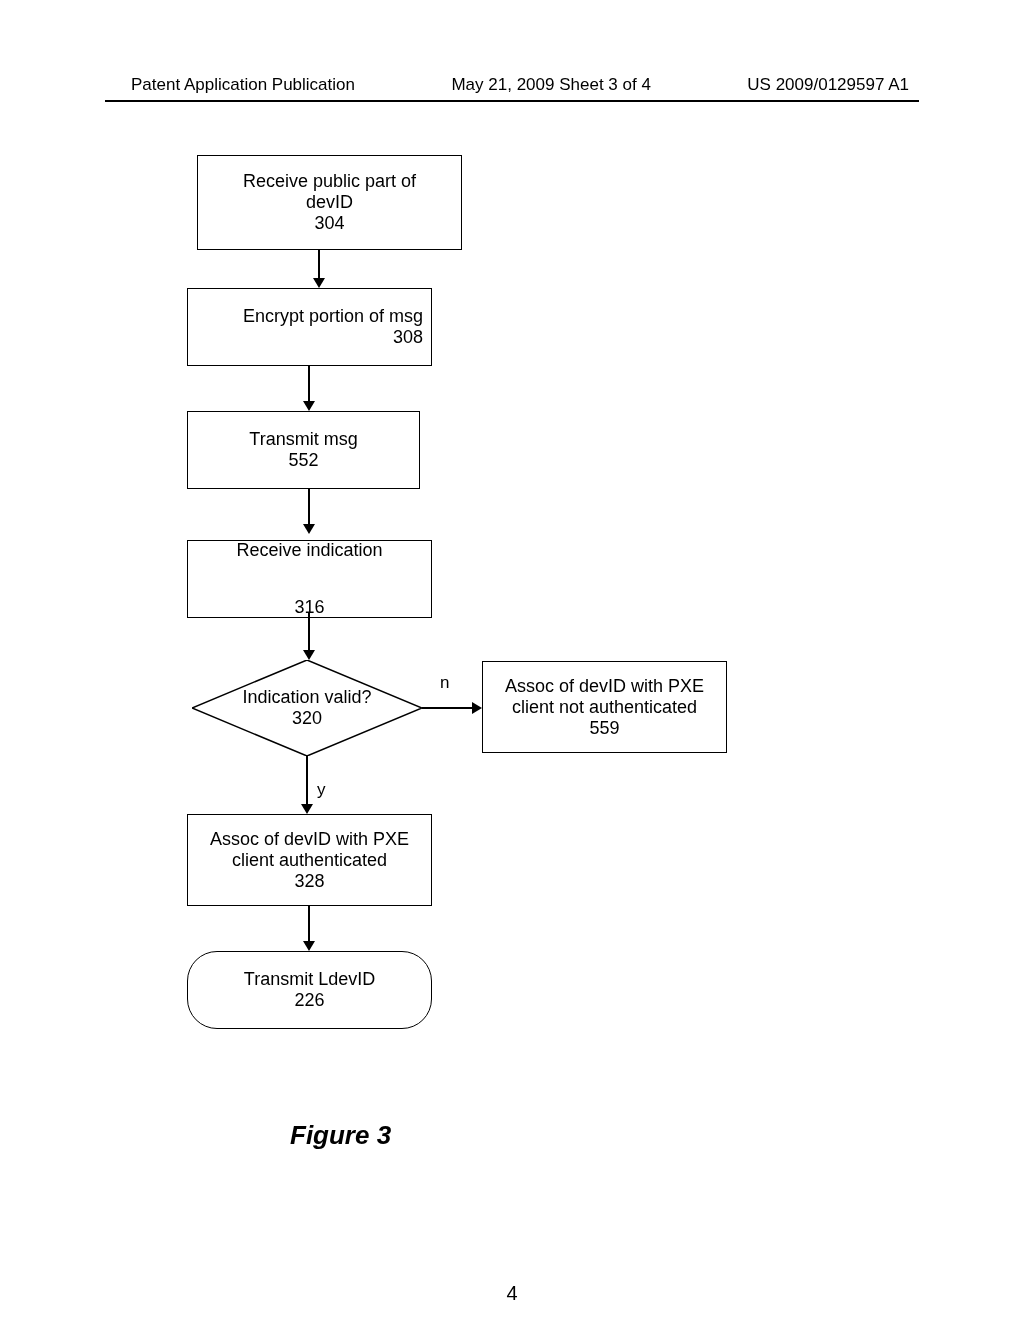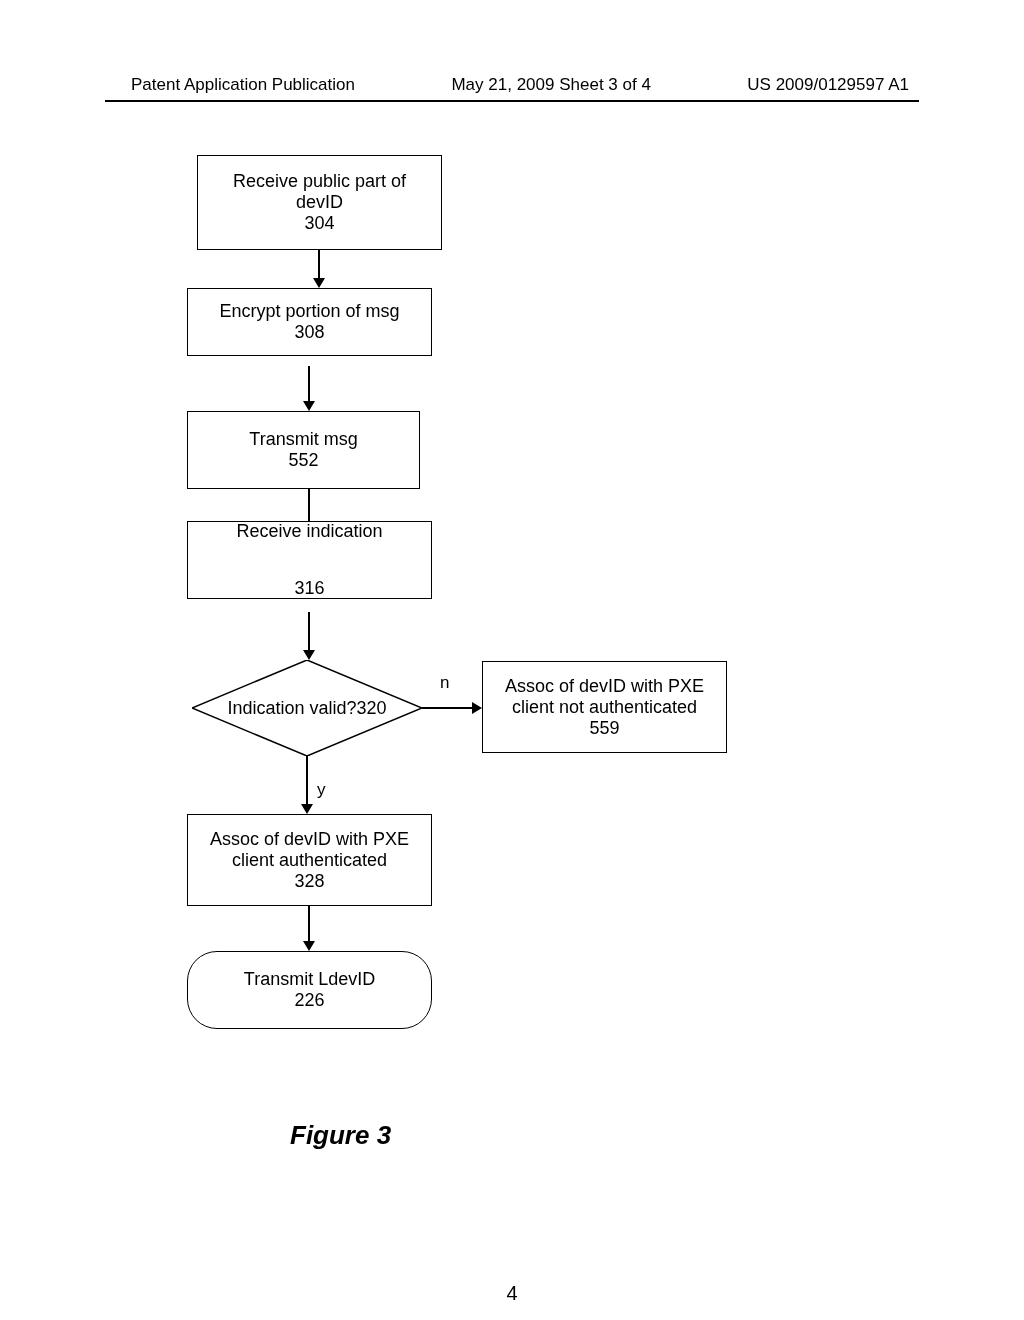--- a/index.html
+++ b/index.html
@@ -68,21 +68,21 @@
     .diamond-shape {
       position: absolute;
       width: 100%;
       height: 100%;
     }
     .diamond-text {
       position: absolute;
       width: 100%;
       height: 100%;
       display: flex;
-      flex-direction: row;
+      flex-direction: column;
       align-items: center;
       justify-content: center;
       font-size: 18px;
       text-align: center;
     }
     .arrow-line {
       position: absolute;
       background: black;
     }
     .arrow-head {
@@ -125,46 +125,46 @@
 
 <div class="header">
   <span class="header-left">Patent Application Publication</span>
   <span class="header-center">May 21, 2009  Sheet 3 of 4</span>
   <span class="header-right">US 2009/0129597 A1</span>
 </div>
 <div class="header-line"></div>
 
 <div class="flowchart">
 
-  <div class="box" style="left:25px; top:0px; width:245px; height:95px;">
+  <div class="box" style="left:25px; top:0px; width:265px; height:95px;">
     <div>Receive public part of</div>
     <div>devID</div>
     <div>304</div>
   </div>
 
   <div class="arrow-line" style="left:146px; top:95px; width:2px; height:30px;"></div>
   <div class="arrow-head arrow-down" style="left:141px; top:123px;"></div>
 
-  <div class="box" style="left:15px; top:133px; width:245px; height:68px;">
+  <div class="box" style="left:15px; top:133px; width:245px; height:78px;align-items:flex-end;">
     <div>Encrypt portion of msg</div>
     <div>308</div>
   </div>
 
   <div class="arrow-line" style="left:136px; top:211px; width:2px; height:37px;"></div>
   <div class="arrow-head arrow-down" style="left:131px; top:246px;"></div>
 
   <div class="box" style="left:15px; top:256px; width:233px; height:78px;">
     <div>Transmit msg</div>
     <div>552</div>
   </div>
 
   <div class="arrow-line" style="left:136px; top:334px; width:2px; height:37px;"></div>
   <div class="arrow-head arrow-down" style="left:131px; top:369px;"></div>
 
-  <div class="box" style="left:15px; top:366px; width:245px; height:78px;gap:36px;">
+  <div class="box" style="left:15px; top:385px; width:245px; height:78px;gap:36px;">
     <div>Receive indication</div>
     <div>316</div>
   </div>
 
   <div class="arrow-line" style="left:136px; top:457px; width:2px; height:40px;"></div>
   <div class="arrow-head arrow-down" style="left:131px; top:495px;"></div>
 
   <div class="diamond" style="top:505px;">
     <svg class="diamond-shape" viewBox="0 0 230 96">
       <polygon points="115,0 230,48 115,96 0,48" fill="white" stroke="black" stroke-width="1.5"></polygon>

